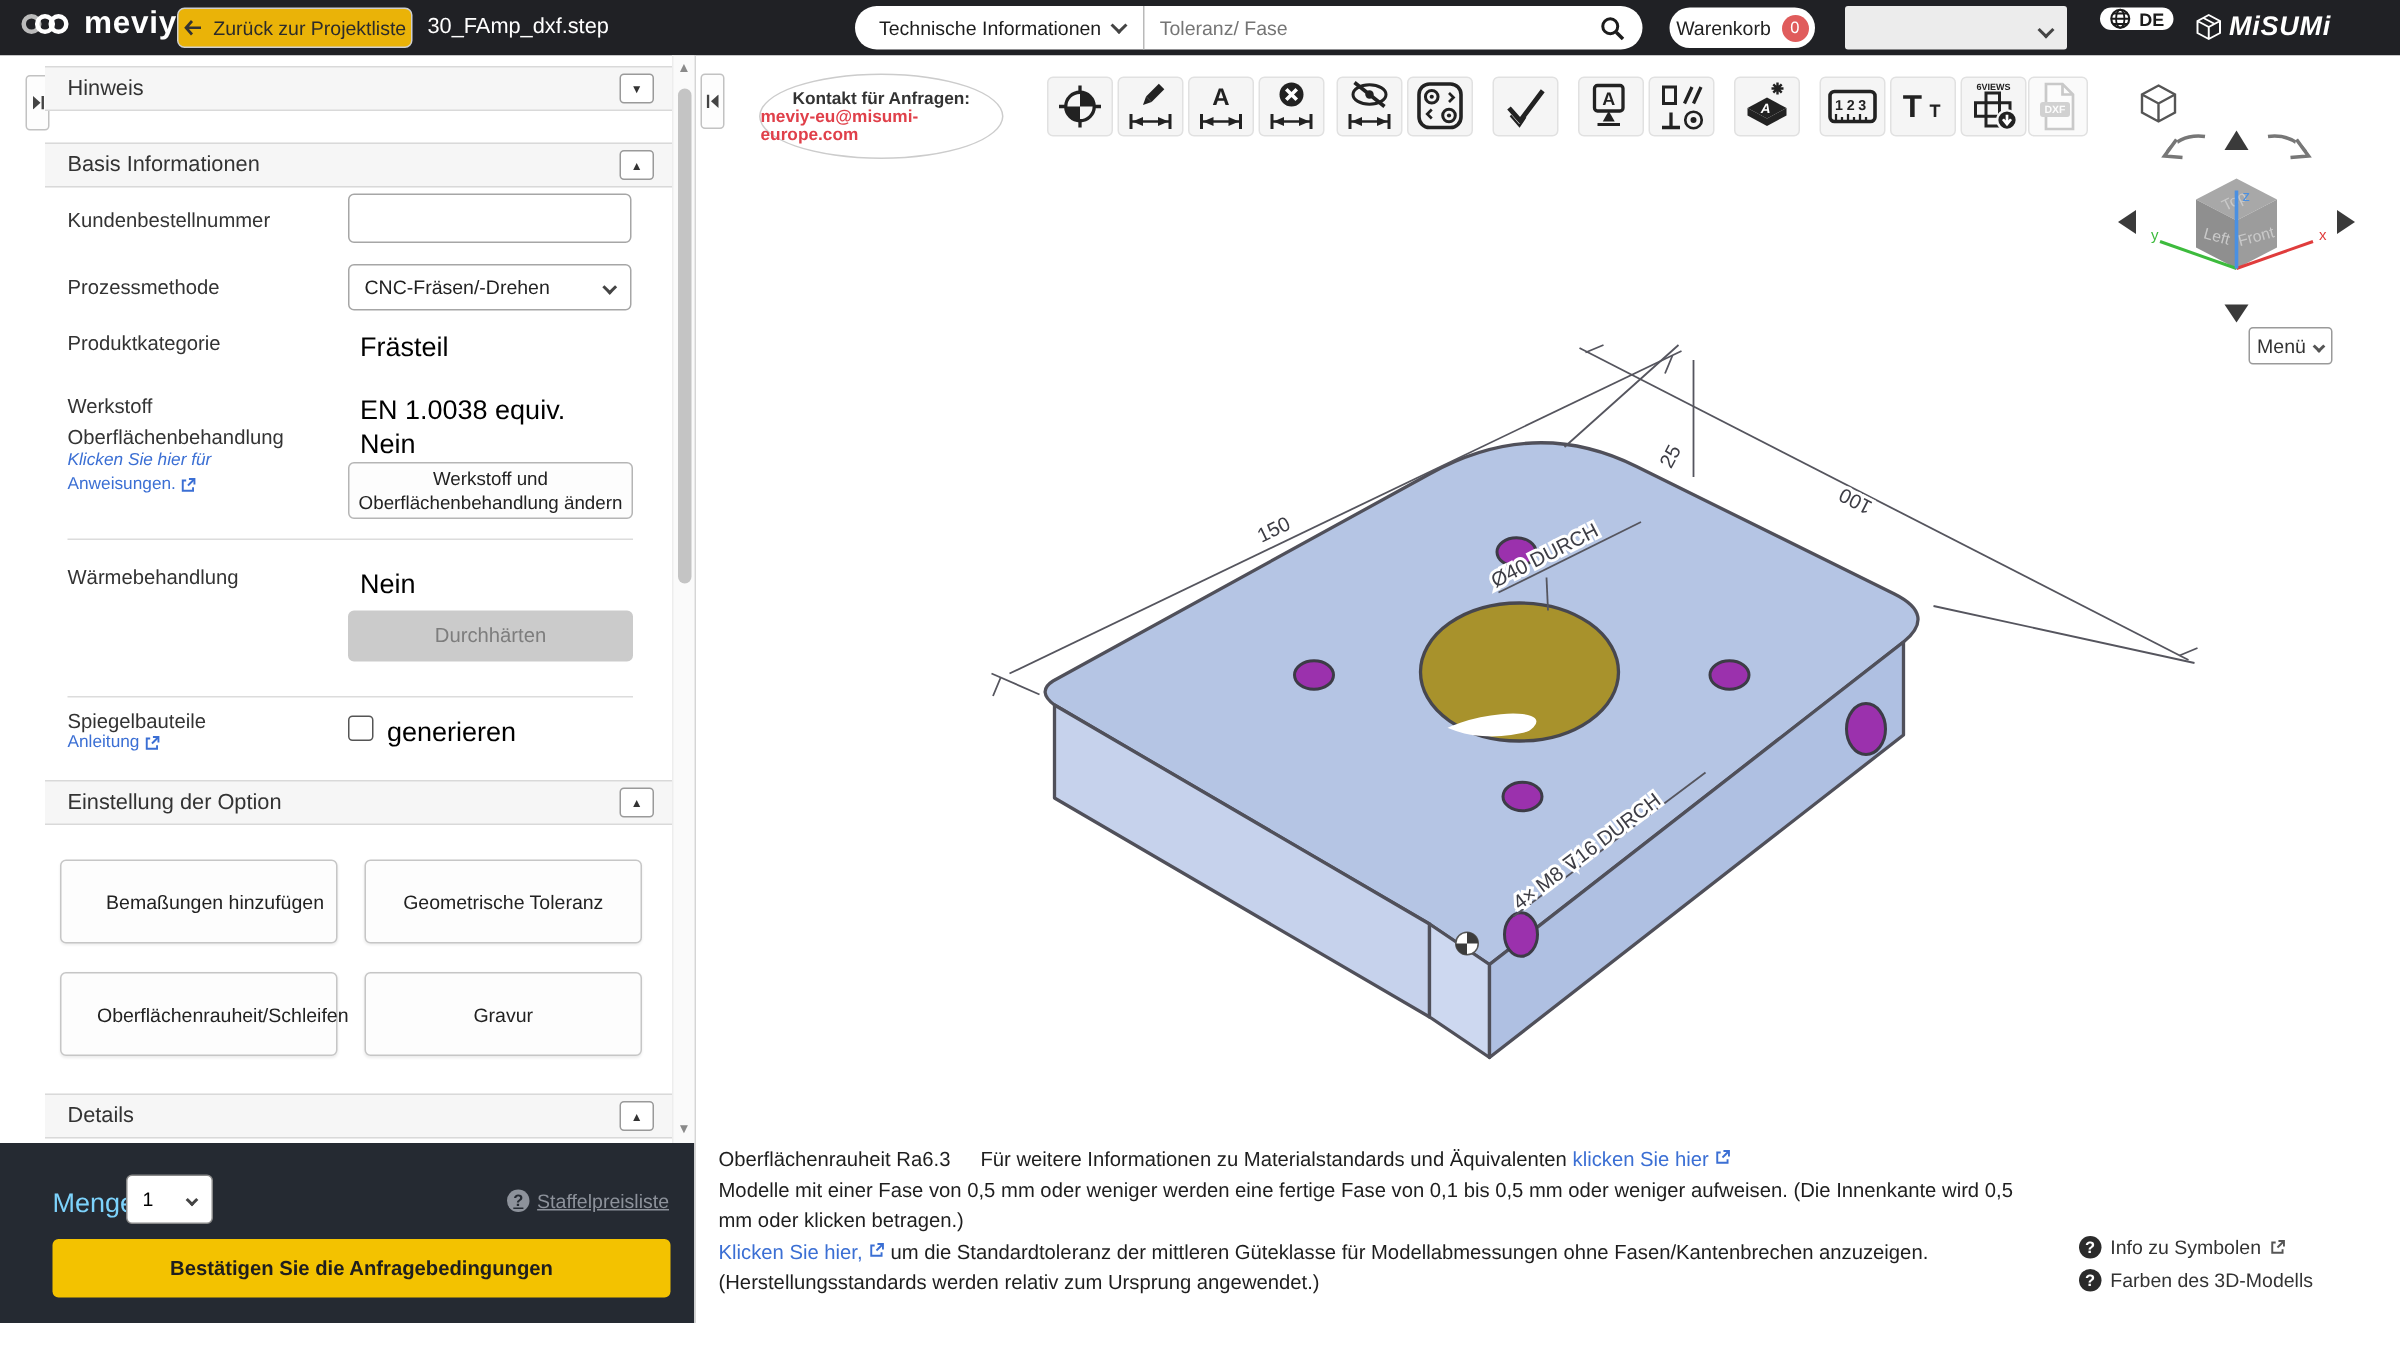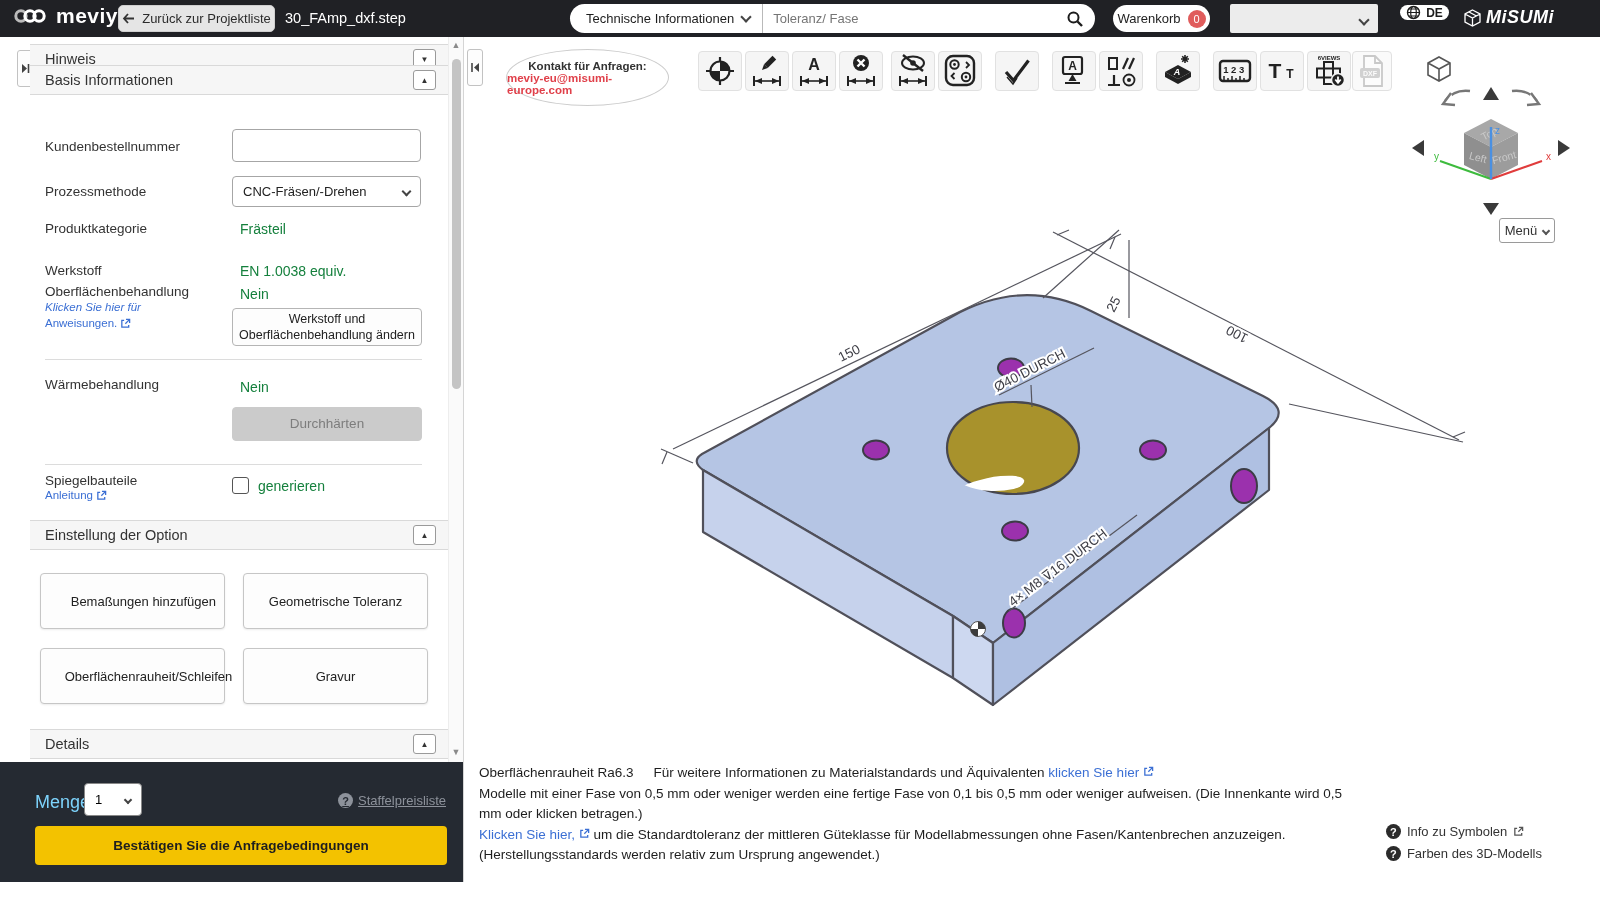--- a/index.html
+++ b/index.html
@@ -4,21 +4,21 @@
 <style>
   * { margin:0; padding:0; box-sizing:border-box; }
   html,body { width:1600px; height:900px; overflow:hidden; background:#fff;
     font-family:"Liberation Sans", sans-serif; }
 
   
   #header { position:relative; width:1600px; height:37px; background:#202125; }
   .logo { position:absolute; left:14px; top:4px; display:flex; align-items:center; gap:6px; }
   .logo-text { color:#fff; font-size:21px; font-weight:bold; letter-spacing:.5px; }
   .back-btn { position:absolute; left:118px; top:5px; width:157px; height:27px;
-    background:#e5e5e5; border:1px solid #cfcfcf; border-radius:5px; color:#2b2b2b;
+    background:#eab308; border:1px solid #cfcfcf; border-radius:5px; color:#2b2b2b;
     font-size:13px; display:flex; align-items:center; justify-content:center; gap:7px; cursor:pointer; }
   .filename { position:absolute; left:285px; top:0; height:37px; line-height:37px;
     color:#fff; font-size:14.5px; }
   .search-pill { position:absolute; left:570px; top:4px; width:525px; height:29px;
     background:#fff; border-radius:15px; display:flex; align-items:center; }
   .search-cat { display:flex; align-items:center; gap:8px; padding:0 12px 0 16px;
     font-size:13px; color:#1c1c1c; cursor:pointer; white-space:nowrap; }
   .search-divider { width:1px; height:29px; background:#b9b9b9; }
   .search-input { flex:1; border:none; outline:none; font-size:13px; padding:0 10px;
     color:#333; background:transparent; font-family:"Liberation Sans",sans-serif; }
@@ -47,21 +47,21 @@
   .panel-handle { position:absolute; width:16px; height:37px; background:#fdfdfd;
     border:1px solid #c2c2c2; border-radius:3px; display:flex; align-items:center;
     justify-content:center; cursor:pointer; }
   .sec-header { position:absolute; left:30px; width:418px; height:30px; background:#f6f6f6;
     border-top:1px solid #d9d9d9; border-bottom:1px solid #d9d9d9; display:flex;
     align-items:center; padding:0 12px 0 15px; font-size:14.5px; color:#333; }
   .sec-toggle { margin-left:auto; width:23px; height:20px; background:#fff;
     border:1px solid #9a9a9a; border-radius:3px; display:flex; align-items:center;
     justify-content:center; cursor:pointer; font-size:8px; color:#333; }
   .f-label { position:absolute; left:45px; font-size:13.5px; color:#333; }
-  .f-value { position:absolute; left:240px; font-size:14px; color:#15803d; }
+  .f-value { position:absolute; left:240px; font-size:18px; color:#000000; }
   .f-input { position:absolute; left:232px; width:189px; height:33px; border:1px solid #a6a6a6;
     border-radius:4px; background:#fff; font-size:13px; padding:0 8px; }
   .f-select { position:absolute; left:232px; width:189px; height:31px; border:1px solid #a6a6a6;
     border-radius:4px; background:#fff; font-size:13px; color:#222; display:flex;
     align-items:center; padding:0 10px; cursor:pointer; }
   .f-select .chev { margin-left:auto; width:7px; height:7px; }
   .side-btn { position:absolute; left:232px; width:190px; background:#fdfdfd;
     border:1px solid #b5b5b5; border-radius:4px; font-size:12.5px; color:#222;
     display:flex; flex-direction:column; align-items:center; justify-content:center;
     cursor:pointer; line-height:16px; text-align:center; }
@@ -210,21 +210,21 @@
         <path d="M1 0 L6 4.5 L1 9 Z" fill="#444"></path>
           <path d="M7.5 0 V9" stroke="#444" stroke-width="1.6"></path>
       </svg>
     </div>
 
     <div class="sec-header" style="top:7px;">
       <span>Hinweis</span>
       <span class="sec-toggle">▼</span>
     </div>
 
-    <div class="sec-header" style="top:28px;">
+    <div class="sec-header" style="top:58px;">
       <span>Basis Informationen</span>
       <span class="sec-toggle">▲</span>
     </div>
 
     <span class="f-label" style="top:102px;">Kundenbestellnummer</span>
     <input class="f-input" style="top: 92px;">
 
     <span class="f-label" style="top:147px;">Prozessmethode</span>
     <div class="f-select" style="top:139px;">
       <span>CNC-Fräsen/-Drehen</span>

